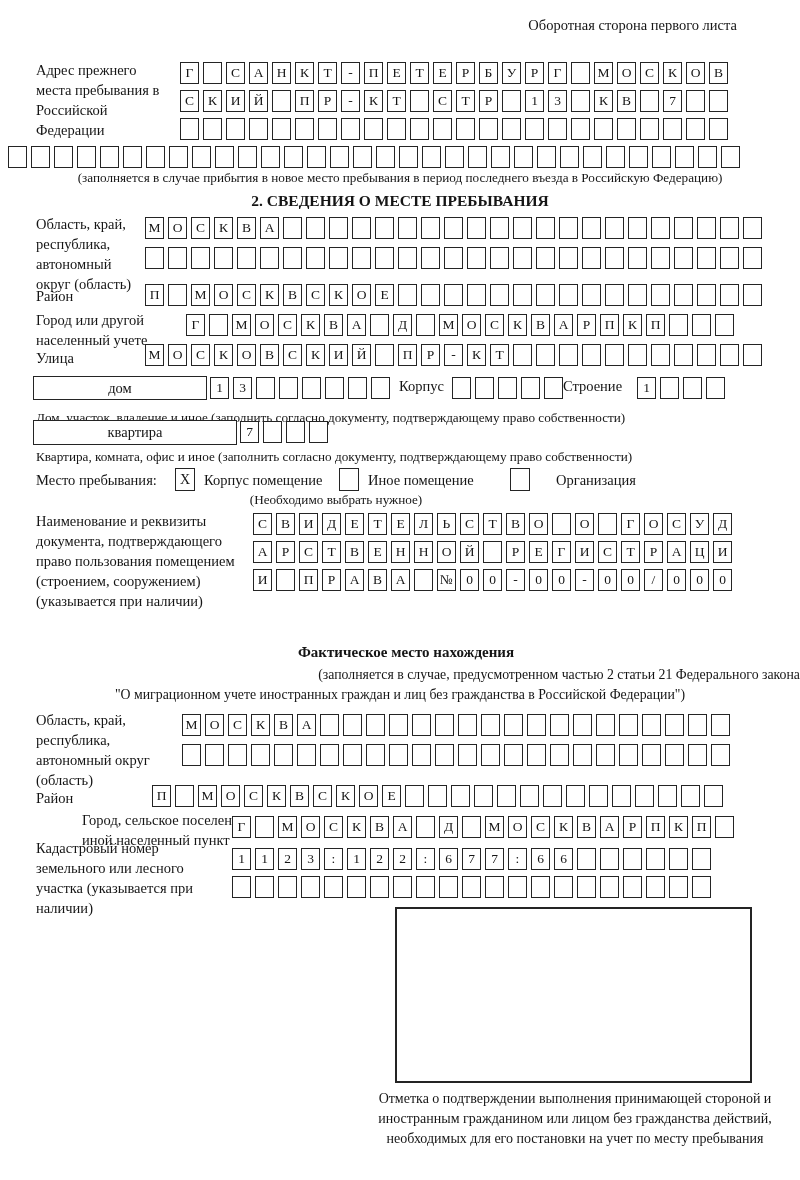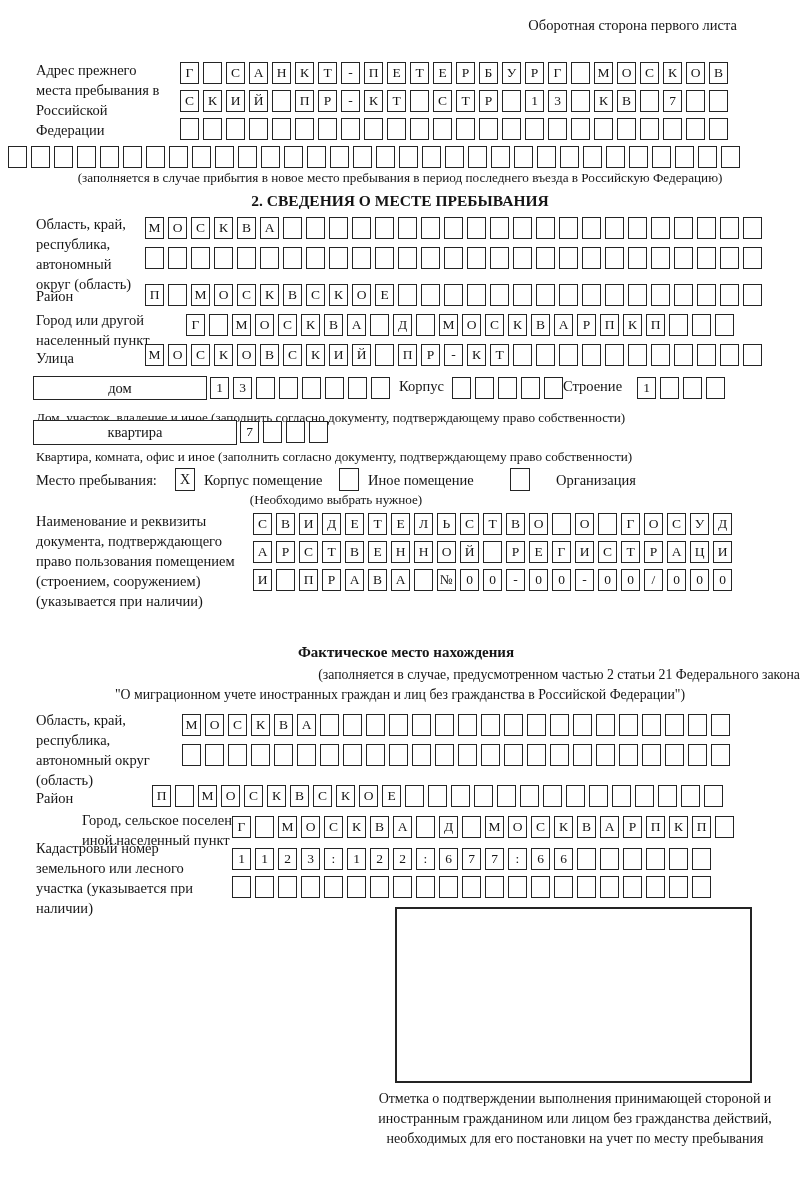--- a/index.html
+++ b/index.html
@@ -254,21 +254,21 @@
       <span class="cell"></span>
       <span class="cell"></span>
       <span class="cell"></span>
       <span class="cell"></span>
       <span class="cell"></span>
       <span class="cell"></span>
       <span class="cell"></span>
       <span class="cell"></span>
     </div>
 
-  <div class="lbl" style="top:310px; left:36px; width:148px;">Город или другой населенный пункт</div>
+  <div class="lbl" style="top:310px; left:36px; width:148px;">Город или другой населенный учете</div>
   <div class="cells" style="top:314px; left:186px;">
       <span class="cell">Г</span>
       <span class="cell"></span>
       <span class="cell">М</span>
       <span class="cell">О</span>
       <span class="cell">С</span>
       <span class="cell">К</span>
       <span class="cell">В</span>
       <span class="cell">А</span>
       <span class="cell"></span>

